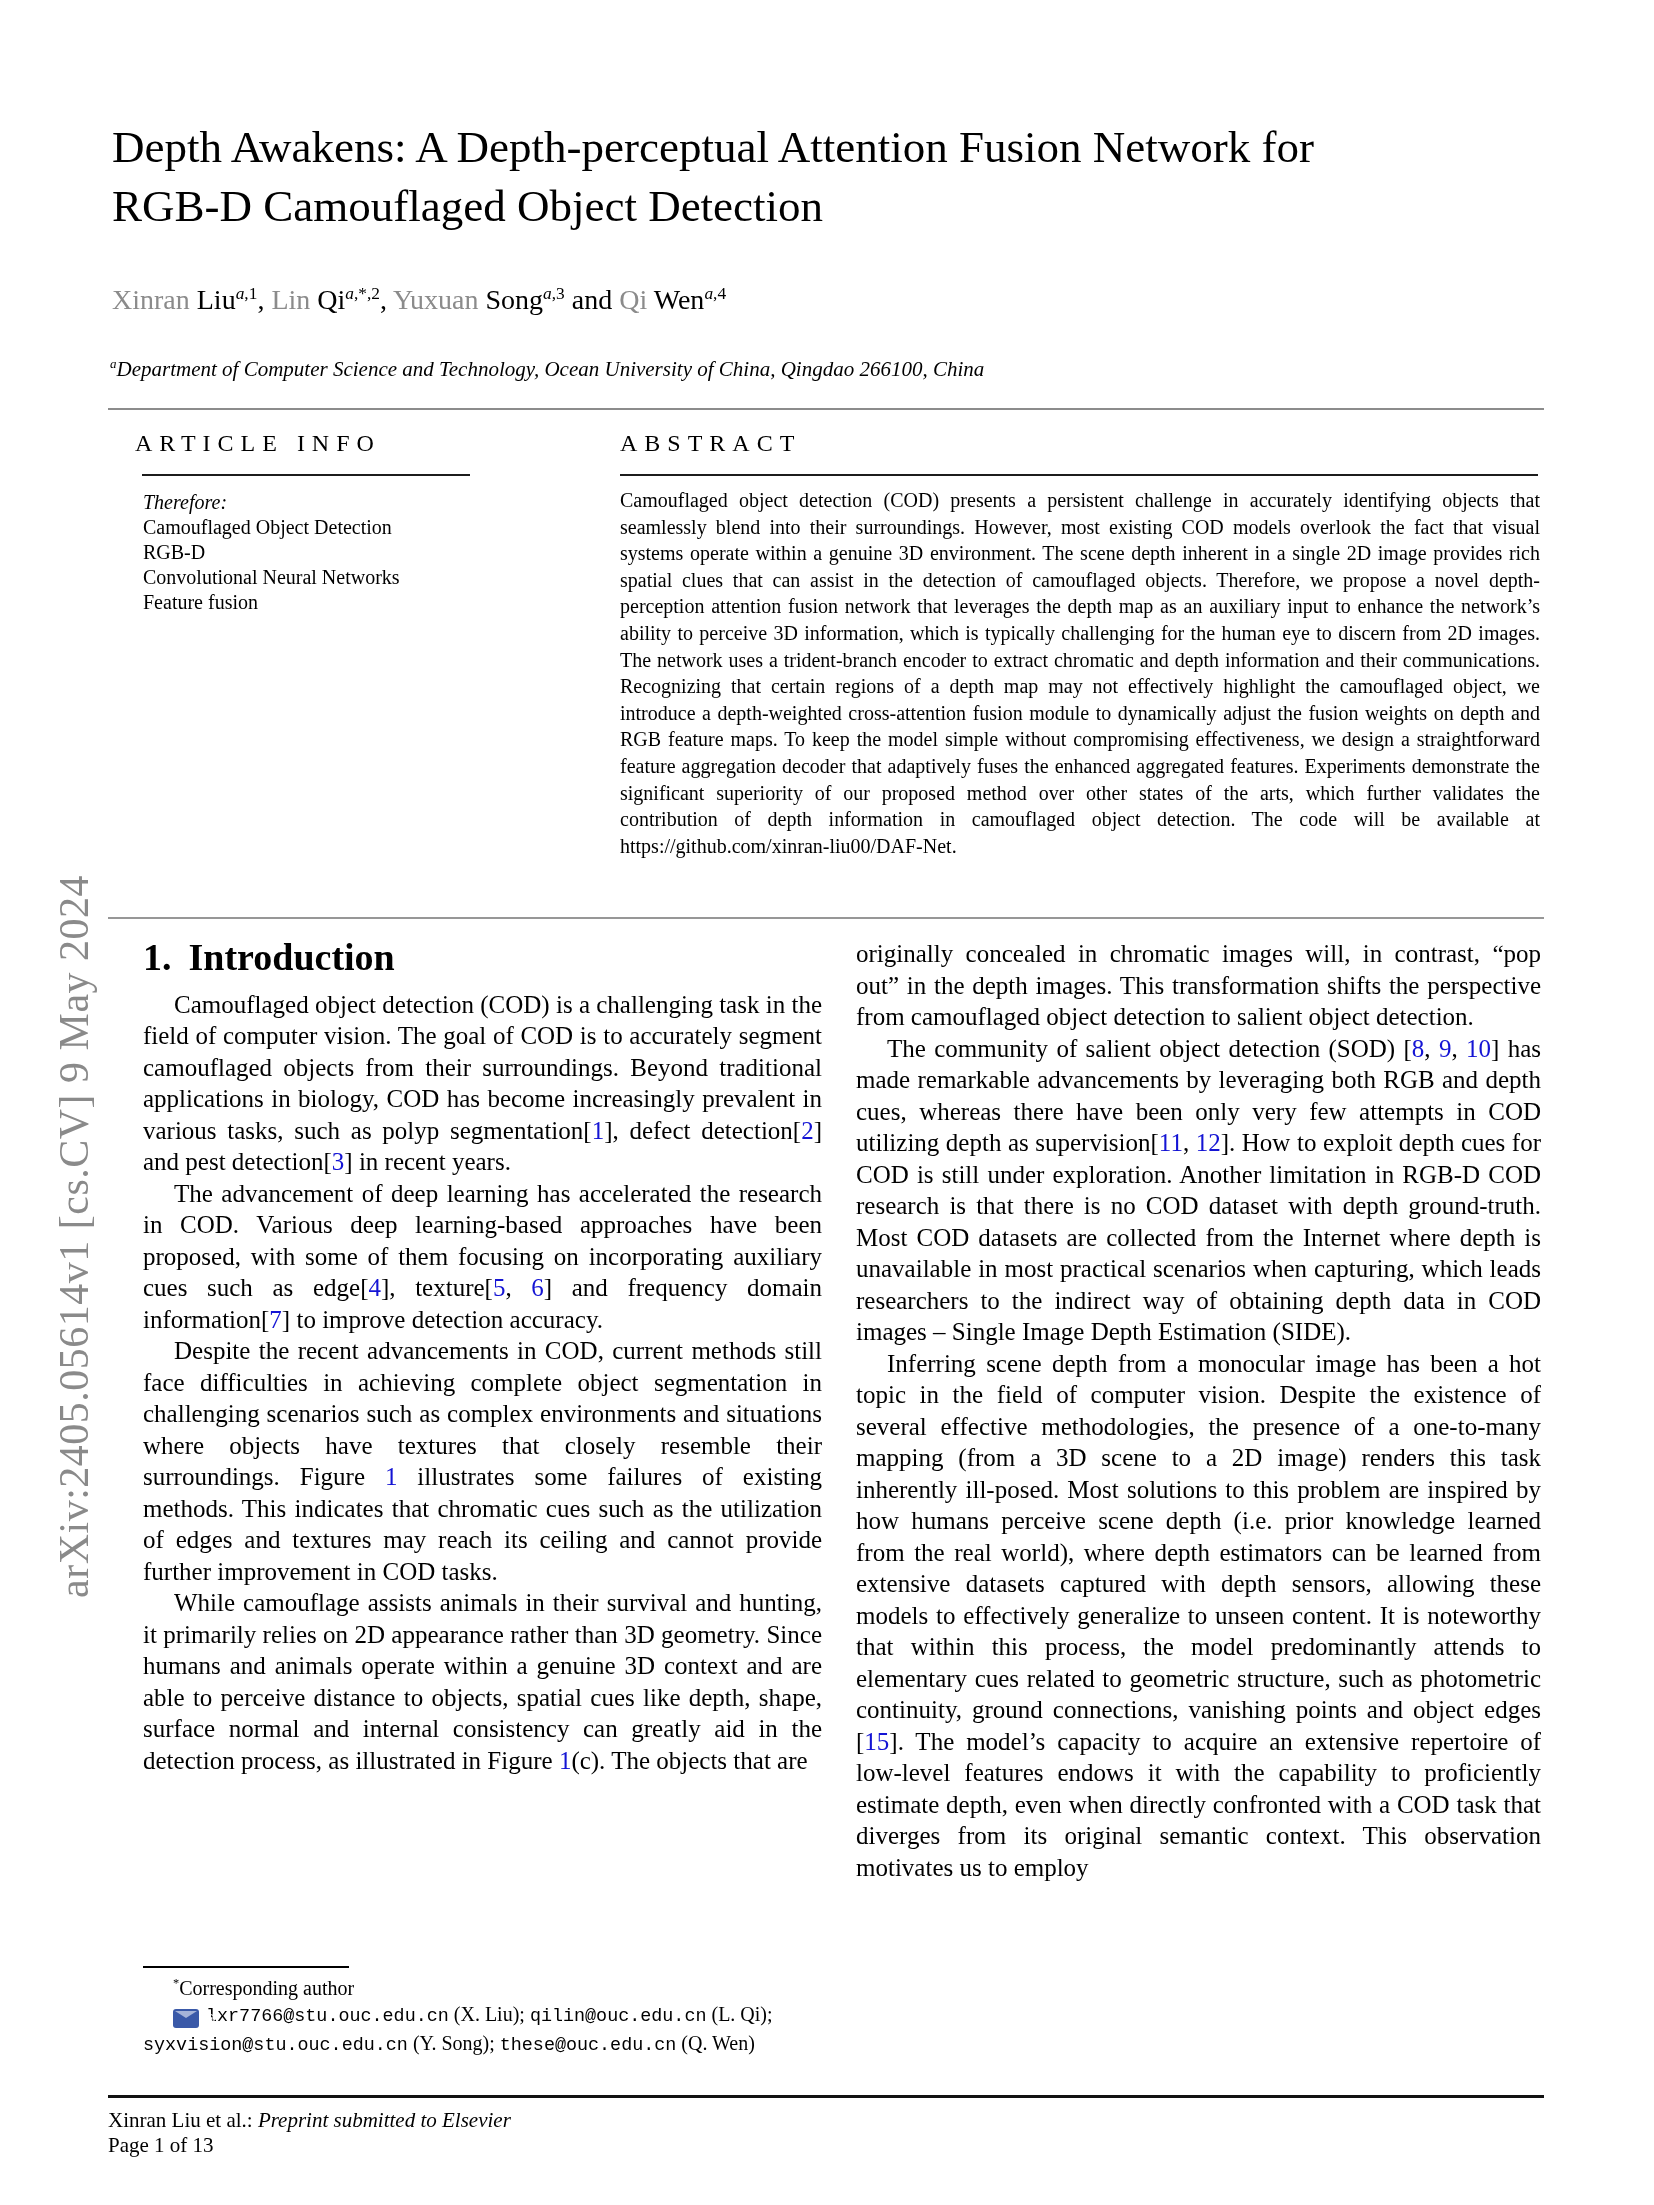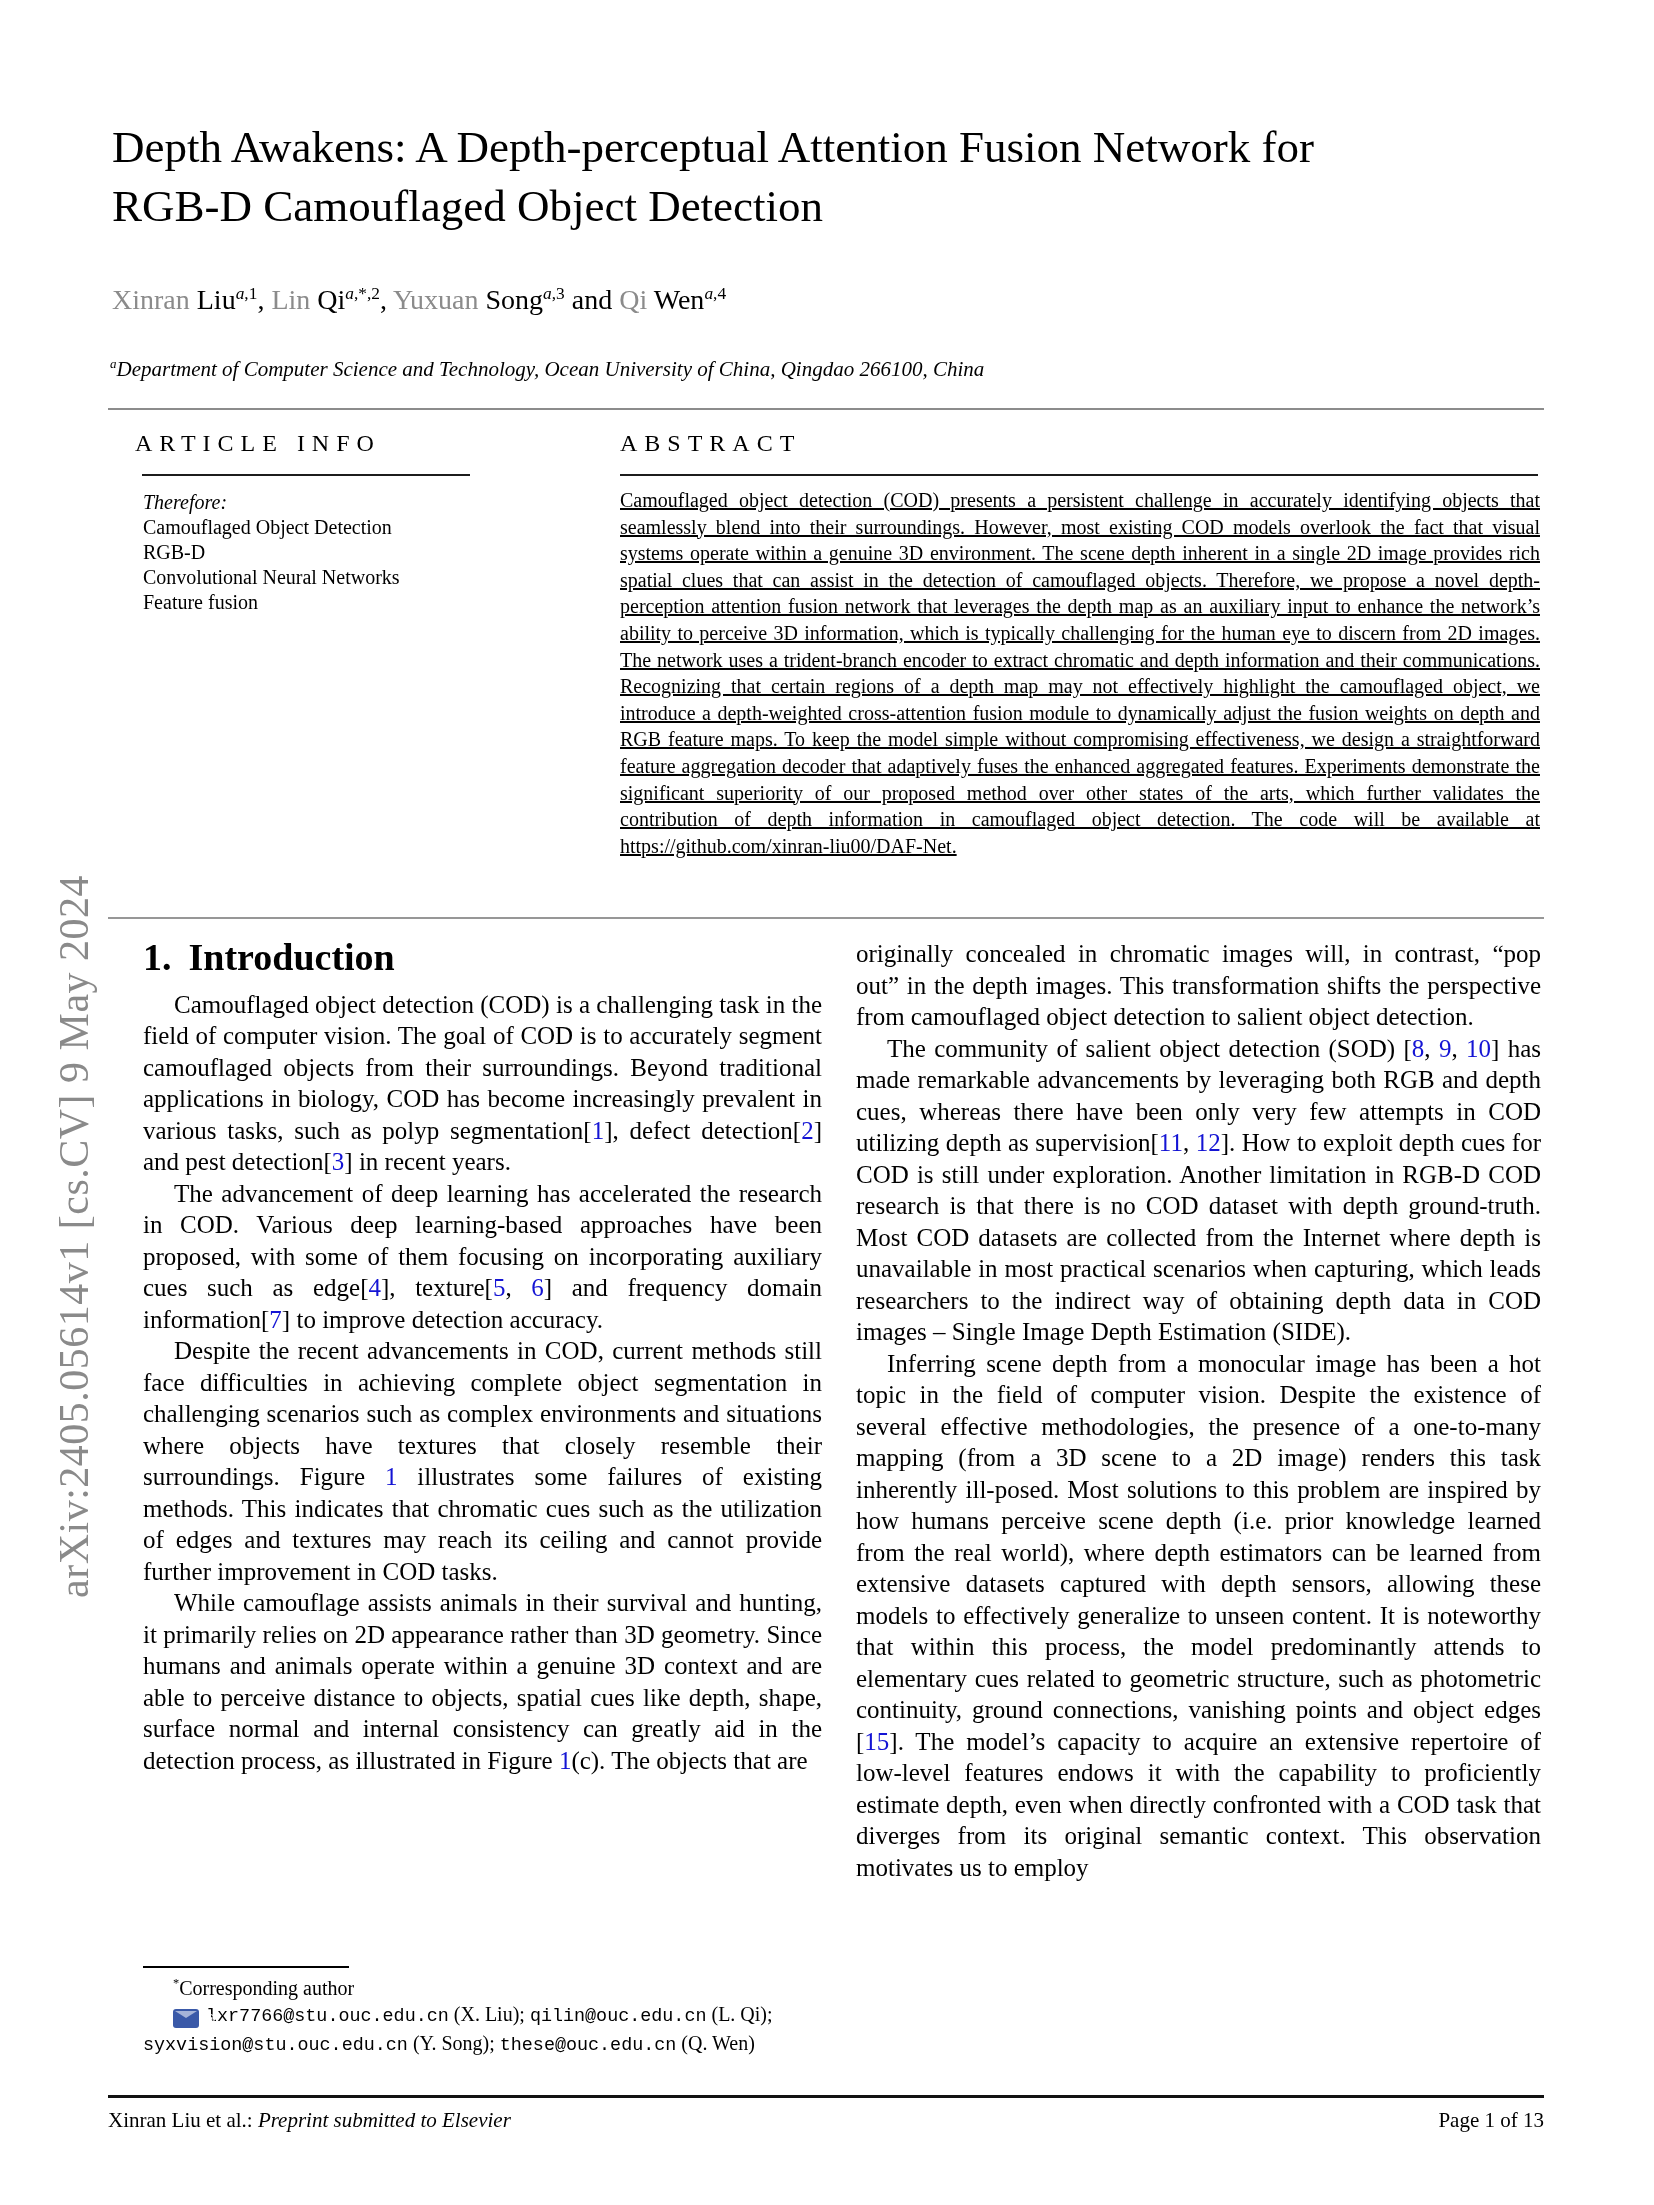--- a/index.html
+++ b/index.html
@@ -25,41 +25,41 @@
   .rule-info{left:142px;top:474px;width:328px;background:#1c1c1c;}
   .rule-abs{left:620px;top:474px;width:918px;background:#1c1c1c;}
   .rule-footer{left:108px;top:2095px;width:1436px;height:3px;background:#111;}
   
   .blockhead{font-size:24px;letter-spacing:7px;top:430px;}
   .info-head{left:135px;}
   .abs-head{left:620px;}
   
   .keywords{left:143px;top:490px;width:340px;font-size:20px;line-height:25px;}
   
-  .abstract{left:620px;top:487px;width:920px;font-size:20px;line-height:26.6px;text-align:justify;text-decoration:underline;}
+  .abstract{left:620px;top:487px;width:920px;font-size:20px;line-height:26.6px;text-align:justify;}
   
   .col{text-align:justify;font-size:25px;line-height:31.5px;}
   .col-left{left:143px;top:942px;width:679px;height:1022px;overflow:hidden;}
   .col-right{left:856px;top:938px;width:685px;height:1046px;overflow:hidden;}
   .sec-head{font-size:38px;font-weight:bold;margin:0 0 15px 0;text-align:left;}
   .sec-head .num{margin-right:17px;}
   p.bodyp{margin:0;padding:0;}
   p.indent{text-indent:31px;}
   
   .footnote{left:143px;top:1966px;width:680px;font-size:20px;line-height:26px;}
   .fn-rule{width:206px;height:2px;background:#000;margin-bottom:7px;}
   .fn-author{text-indent:30px;}
   .fn-emails{text-indent:30px;margin:0;}
   .email-icon{display:inline-block;width:26px;height:19px;background:#3a59a8;border-radius:3px;
               color:#fff;font-size:13px;line-height:19px;text-align:center;margin-right:7px;
               vertical-align:-2px;font-family:"DejaVu Sans", sans-serif;position:relative;}
   .email-icon::before{content:"";position:absolute;left:2px;top:2px;border-left:11px solid transparent;
               border-right:11px solid transparent;border-top:7px solid rgba(255,255,255,0.55);width:0;}
   
-  .footer{left:108px;top:2108px;width:1436px;display:flex;justify-content:space-between;font-size:21px;}
+  .footer{left:108px;top:2108px;width:1436px;display:flex;justify-content:space-between;font-size:21px;flex-direction:column;}
 </style>
 </head>
 <body>
 
 <div class="page">
 
   <div class="abs arxiv">arXiv:2405.05614v1  [cs.CV]  9 May 2024</div>
 
   <div class="abs title">
     <div>Depth Awakens: A Depth-perceptual Attention Fusion Network for</div>

